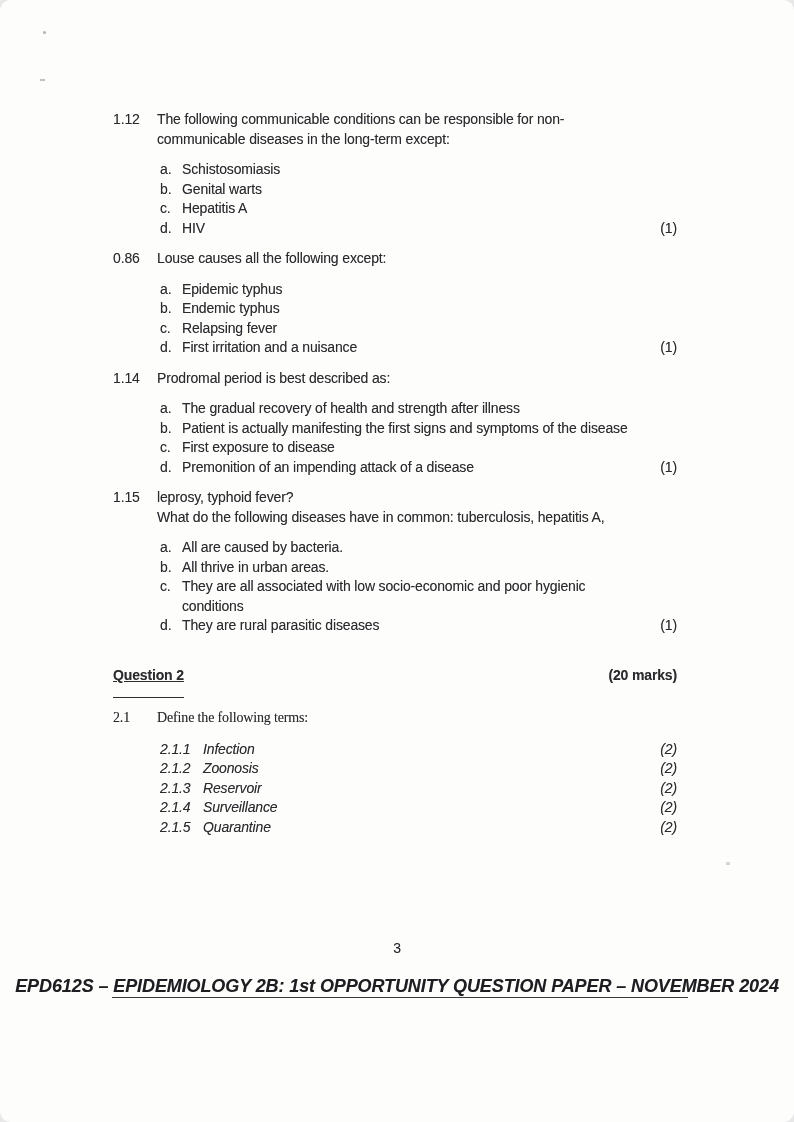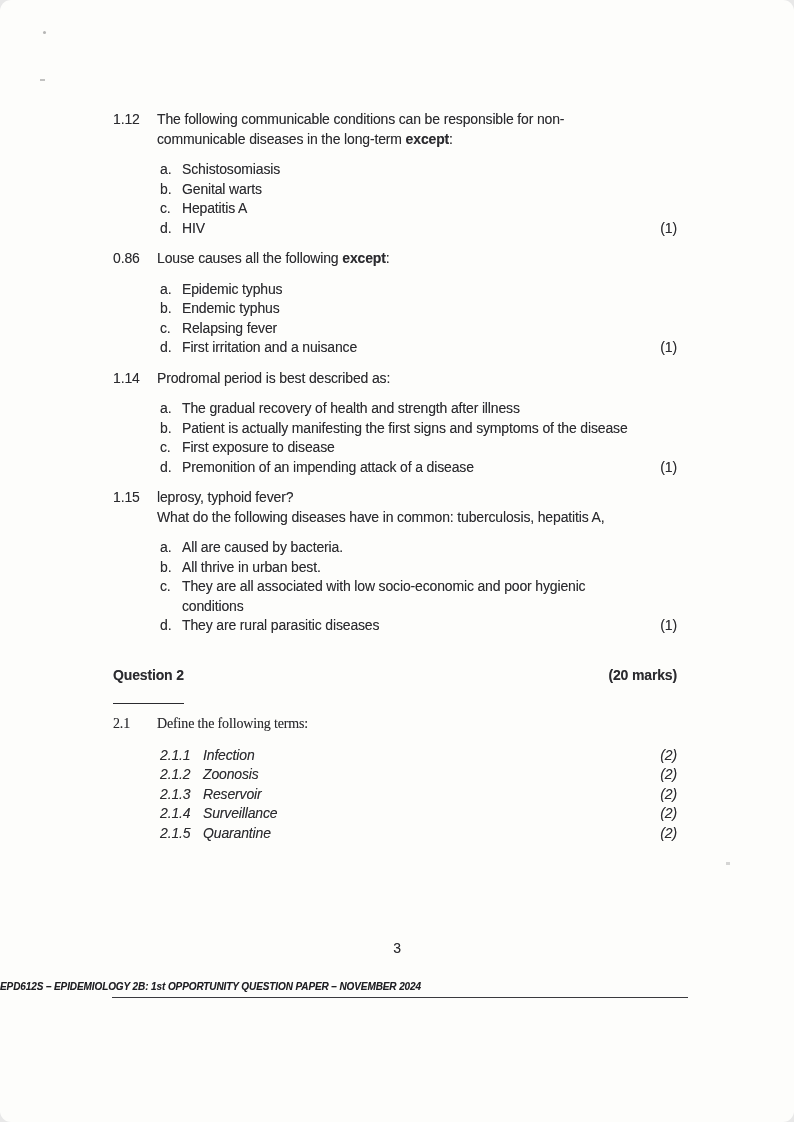--- a/index.html
+++ b/index.html
@@ -21,62 +21,63 @@
   .content {
     position: absolute;
     left: 113px;
     top: 110px;
     right: 117px;
   }
   .mcq { margin-bottom: 11px; }
   .q-head { display: flex; }
   .q-num { width: 44px; flex: none; }
   .q-lines { flex: 1; }
-  .b { font-weight: 700; }
+  .b { font-weight: 400; }
   .opts { margin-left: 47px; margin-top: 11px; }
   .opt { display: flex; position: relative; }
   .opt-letter { width: 22px; flex: none; }
   .opt-text { white-space: nowrap; }
   .marks {
     position: absolute;
     right: 0;
     top: 0;
     white-space: nowrap;
   }
   .sec-head {
     display: flex;
     justify-content: space-between;
     margin-top: 30px;
     margin-bottom: 10px;
     font-weight: 700;
   }
   .underlined {
     display: inline-block;
     border-bottom: 1.6px solid #2b2b2f;
-    padding-bottom: 18px;
+    padding-bottom: 12px;
+    text-decoration: underline;
   }
   .q21 { display: flex; margin-bottom: 12px; font-family: Liberation Serif, serif; }
   .terms { margin-left: 47px; font-style: italic; }
   .term { display: flex; position: relative; }
   .term-num { width: 43px; flex: none; }
   .term-label { flex: 1; }
   .page-num {
     position: absolute;
     top: 939px;
     left: 0; right: 0;
     text-align: center;
   }
   .footer-text {
     position: absolute;
     top: 977px;
     left: 0; right: 0;
-    text-align: left;
+    text-align: center;
     font-weight: 700;
     font-style: italic;
-    font-size: 10px;
+    font-size: 18px;
     letter-spacing: -0.1px;
     color: #1e1e22;
   }
   .footer-line {
     position: absolute;
     top: 997px;
     left: 112px;
     width: 576px;
     border-top: 1.8px solid #3a3a3e;
   }
@@ -188,21 +189,21 @@
           <div><span>What do the following diseases have in common: tuberculosis, hepatitis A,</span><span class="b"></span><span></span></div>
         </div>
       </div>
       <div class="opts">
         <div class="opt">
           <span class="opt-letter">a.</span>
           <span class="opt-text">All are caused by bacteria.</span>
         </div>
         <div class="opt">
           <span class="opt-letter">b.</span>
-          <span class="opt-text">All thrive in urban best.</span>
+          <span class="opt-text">All thrive in urban areas.</span>
         </div>
         <div class="opt">
           <span class="opt-letter">c.</span>
           <span class="opt-text"><span>They are all associated with low socio-economic and poor hygienic</span><br><span>conditions</span></span>
         </div>
         <div class="opt">
           <span class="opt-letter">d.</span>
           <span class="opt-text">They are rural parasitic diseases</span>
           <span class="marks">(1)</span>
         </div>

